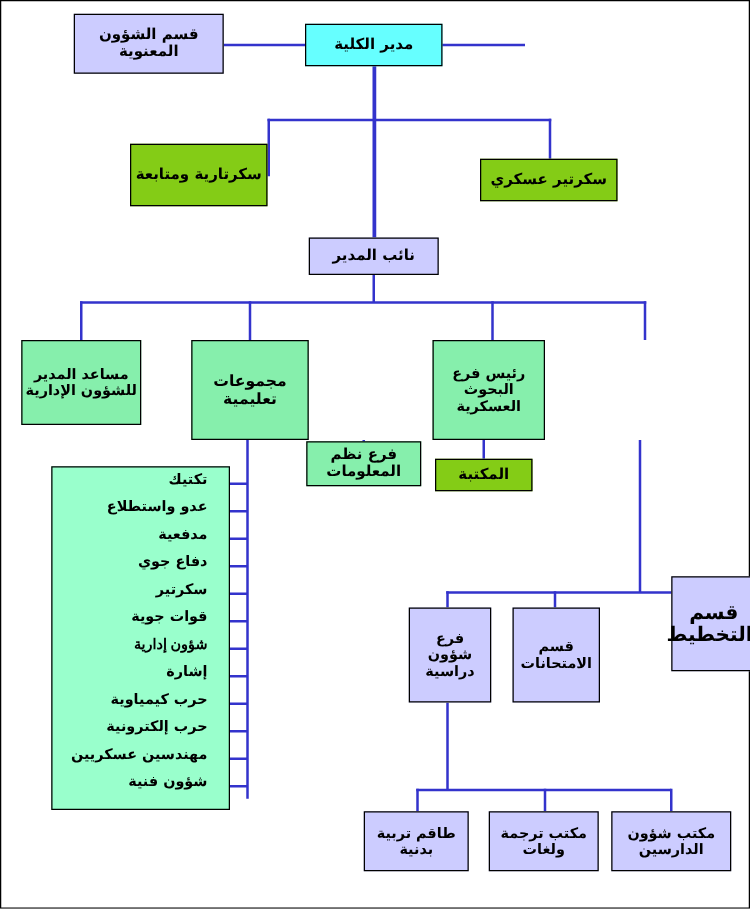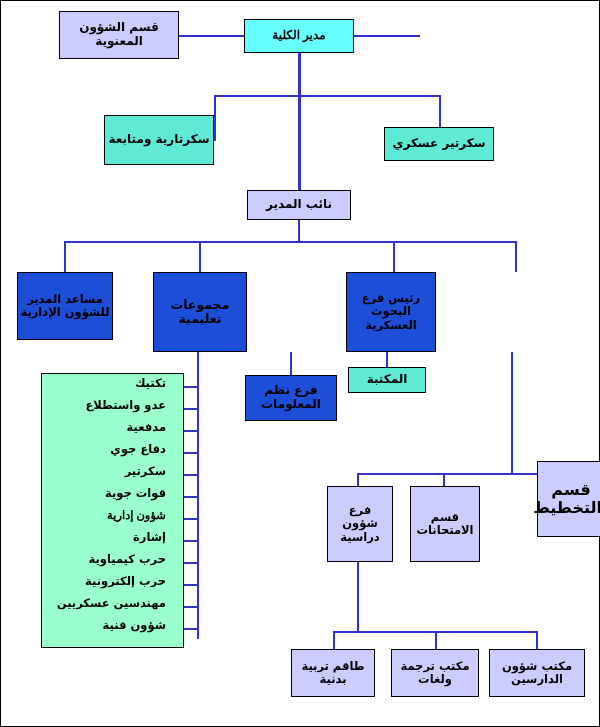--- a/index.html
+++ b/index.html
@@ -31,22 +31,22 @@
     direction: rtl;
     font-weight: bold;
     color: #000000;
     line-height: 1.15;
     padding: 1px 2px;
     z-index: 3;
   }
   .node span { display: block; width: 100%; }
   .cyan   { background: #66ffff; }
   .blue   { background: #ccccff; }
-  .pale   { background: #5eead4; }
-  .yellow { background: #1d4ed8; align-items: center; }
+  .pale   { background: #84cc16; }
+  .yellow { background: #86efac; align-items: center; }
 
   .line {
     position: absolute;
     background: #3333cc;
     z-index: 1;
   }
   .h { height: 2px; }
   .v { width: 2px; }
 
   .listbox {
@@ -64,21 +64,21 @@
     color: #000000;
     white-space: nowrap;
     z-index: 4;
   }
 </style>
 </head>
 <body>
 
 <div id="chart">
 
-  <div class="node cyan" style="left:243px; top:18px; width:110px; height:34px; font-size:12px;font-family:Liberation Serif, serif;">
+  <div class="node cyan" style="left:243px; top:18px; width:110px; height:34px; font-size:12px;">
     <span>مدير الكلية</span>
   </div>
 
   <div class="node blue" style="left:58px; top:10px; width:120px; height:48px; font-size:12px;">
     <span>قسم الشؤون المعنوية</span>
   </div>
 
 
   <div class="line h" style="left:178px; top:34px; width:66px;"></div>
   <div class="line h" style="left:352px; top:34px; width:67px;"></div>
@@ -116,21 +116,21 @@
 
   <div class="node yellow" style="left:152px; top:271px; width:94px; height:80px; font-size:12.5px;">
     <span>مجموعات تعليمية</span>
   </div>
 
   <div class="node yellow" style="left:345px; top:271px; width:90px; height:80px; font-size:11.5px;">
     <span>رئيس فرع البحوث العسكرية</span>
   </div>
 
 
-  <div class="node yellow" style="left:244px; top:374px; width:92px; height:46px; font-size:12px;">
+  <div class="node yellow" style="left:244px; top:352px; width:92px; height:36px; font-size:12px;">
     <span>فرع نظم المعلومات</span>
   </div>
   <div class="line v" style="left:289px; top:351px; height:23px;"></div>
 
   <div class="node pale" style="left:347px; top:366px; width:78px; height:26px; font-size:12px;">
     <span>المكتبة</span>
   </div>
   <div class="line v" style="left:385px; top:351px; height:15px;"></div>
 
   <div class="listbox" style="left:40px; top:372px; width:143px; height:275px;"></div>

